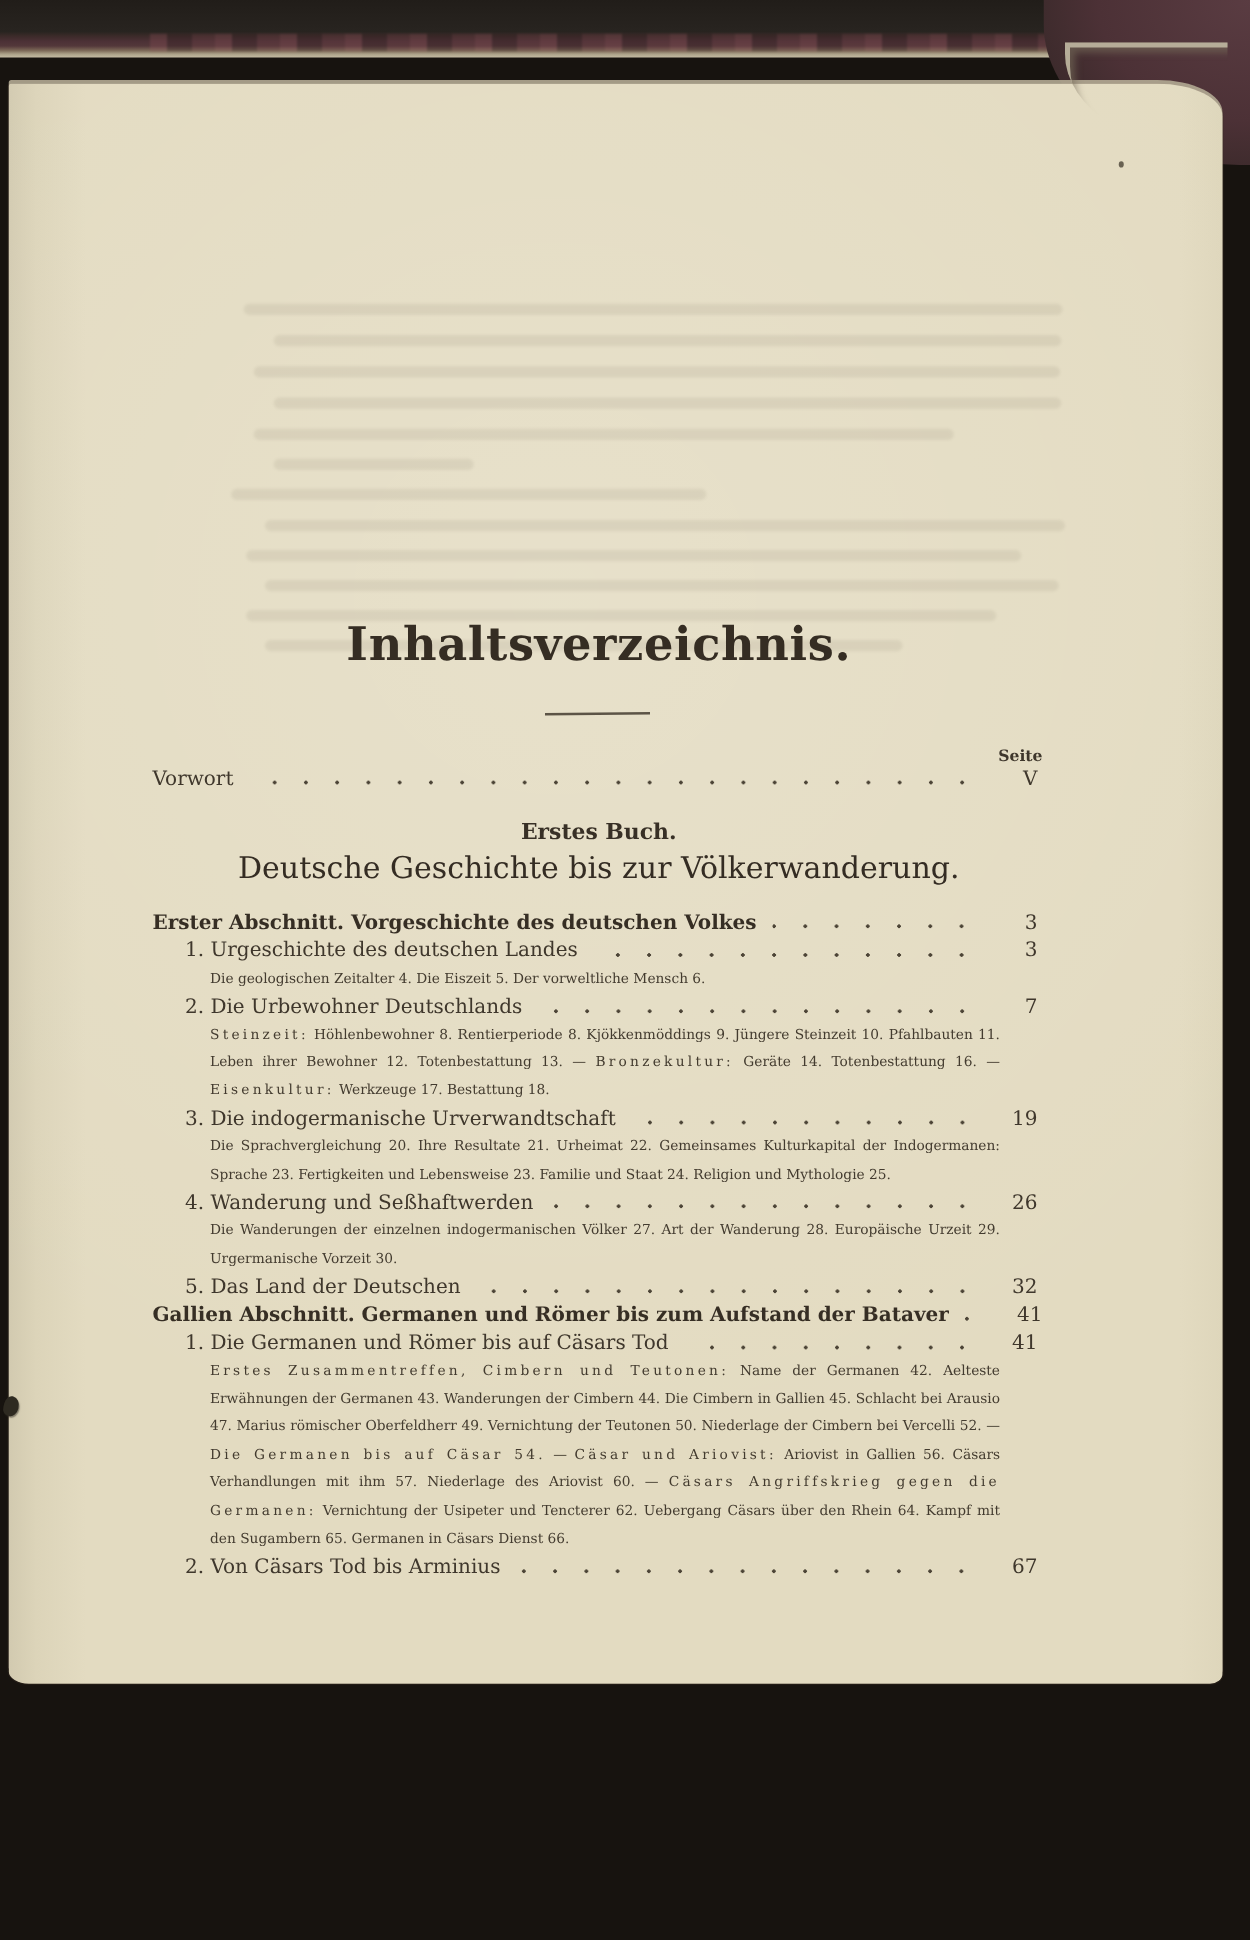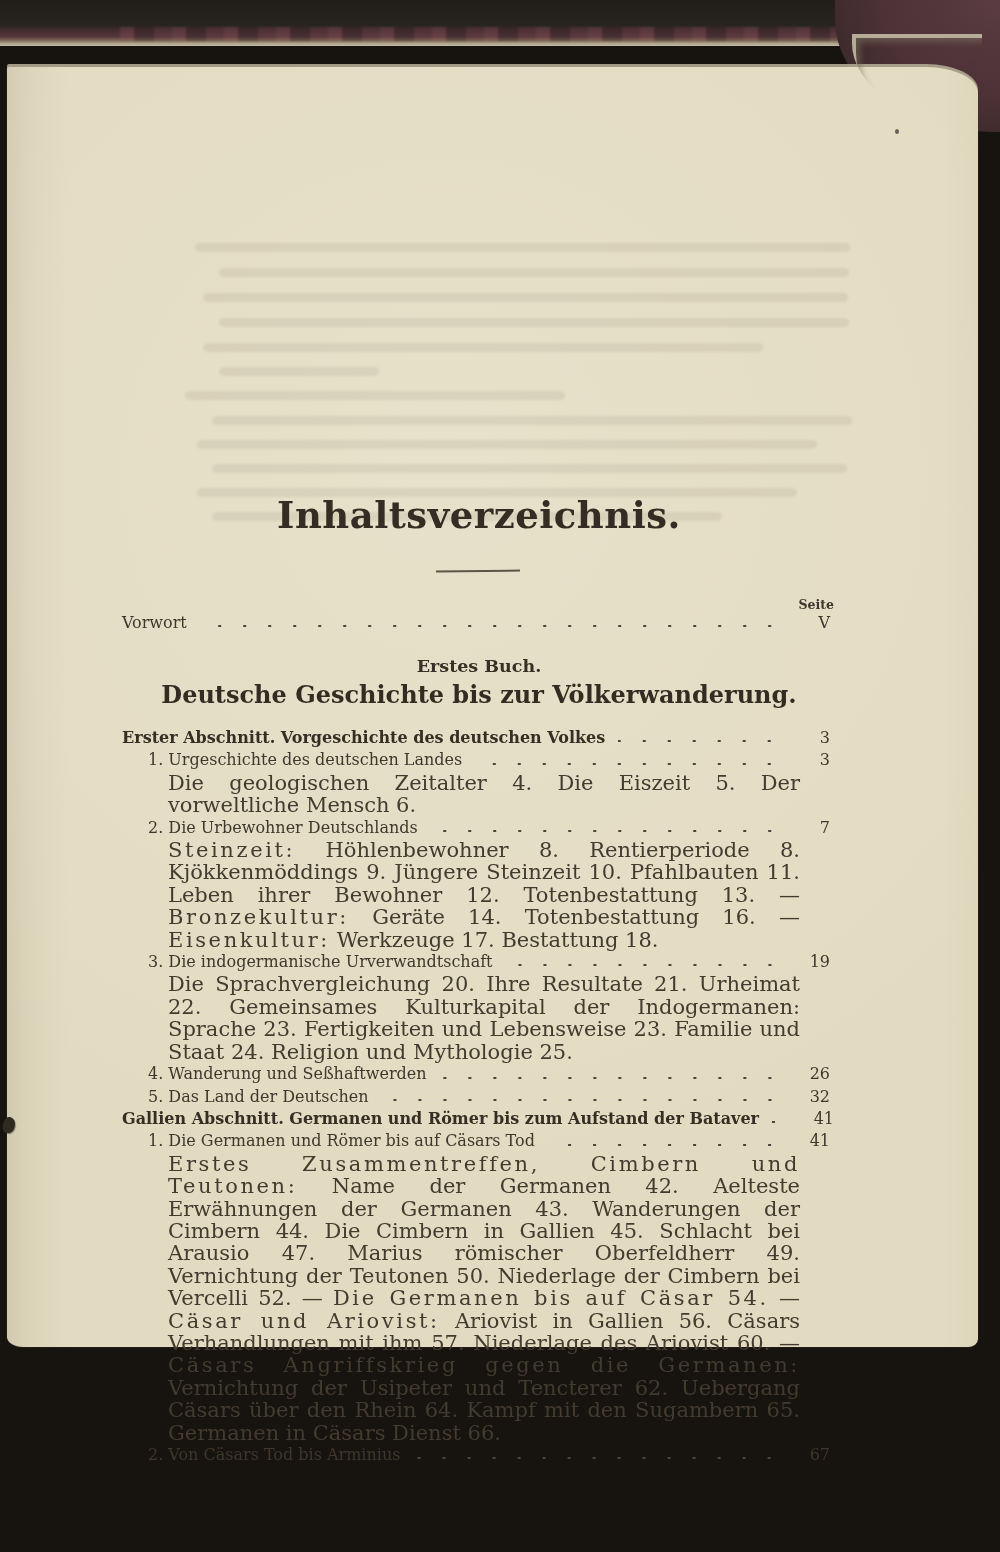--- a/index.html
+++ b/index.html
@@ -66,35 +66,35 @@
     transform:rotate(-.6deg);
   }
   .seite{position:absolute;right:2px;top:530px;font-size:12.5px;font-weight:bold;}
   .vorwort-row{position:absolute;left:0;top:545px;width:100%;}
   .book-heading{
     position:absolute;left:0;top:589px;width:100%;text-align:center;
     font-size:17.5px;font-weight:bold;color:#383026;
   }
   .book-subtitle{
     position:absolute;left:0;top:613px;width:100%;text-align:center;
-    font-size:24px;font-weight:bold;color:#342c23;
+    font-size:24px;font-weight:normal;color:#342c23;
   }
   .entries{position:absolute;left:0;top:660px;width:100%;}
   .row{display:flex;align-items:center;font-size:16px;line-height:22.4px;}
   .row.section .lab{font-weight:bold;color:#362e24;}
   .row.item{padding-left:26px;}
   .lab{white-space:nowrap;}
   .leader{
     flex:1;min-width:18px;height:10px;align-self:flex-end;margin:0 8px 4px 13px;
     background-image:radial-gradient(circle,#4c4436 1.3px,rgba(0,0,0,0) 1.45px);
     background-size:25px 6px;background-repeat:repeat-x;background-position:right 4px bottom 1px;
   }
   .pg{width:36px;text-align:right;padding-right:6px;flex:none;}
   .desc{
-    margin-left:46px;margin-right:36px;font-size:21px;line-height:22.4px;
+    margin-left:46px;margin-right:36px;font-size:11px;line-height:22.4px;
     text-align:justify;color:#433b2f;
   }
   .desc.cont{text-align-last:justify;}
   .sperr{letter-spacing:2.6px;}
 </style>
 </head>
 <body>
 
 <div class="topband">
   <div class="mottle"></div>
@@ -153,20 +153,21 @@
           <span class="lab">3. Die indogermanische Urverwandtschaft</span>
           <span class="leader"></span>
           <span class="pg">19</span>
         </div>
         <div class="desc"><span class="seg">Die Sprachvergleichung 20. Ihre Resultate 21. Urheimat 22. Gemeinsames Kulturkapital der Indogermanen: Sprache 23. Fertigkeiten und Lebensweise 23. Familie und Staat 24. Religion und Mythologie 25.</span></div>
         <div class="row item">
           <span class="lab">4. Wanderung und Seßhaftwerden</span>
           <span class="leader"></span>
           <span class="pg">26</span>
         </div>
+        <div class="desc"><span class="seg">Die Wanderungen der einzelnen indogermanischen Völker 27. Art der Wanderung 28. Europäische Urzeit 29. Urgermanische Vorzeit 30.</span></div>
         <div class="row item">
           <span class="lab">5. Das Land der Deutschen</span>
           <span class="leader"></span>
           <span class="pg">32</span>
         </div>
         <div class="row section">
           <span class="lab">Gallien Abschnitt.  Germanen und Römer bis zum Aufstand der Bataver</span>
           <span class="leader"></span>
           <span class="pg">41</span>
         </div>

